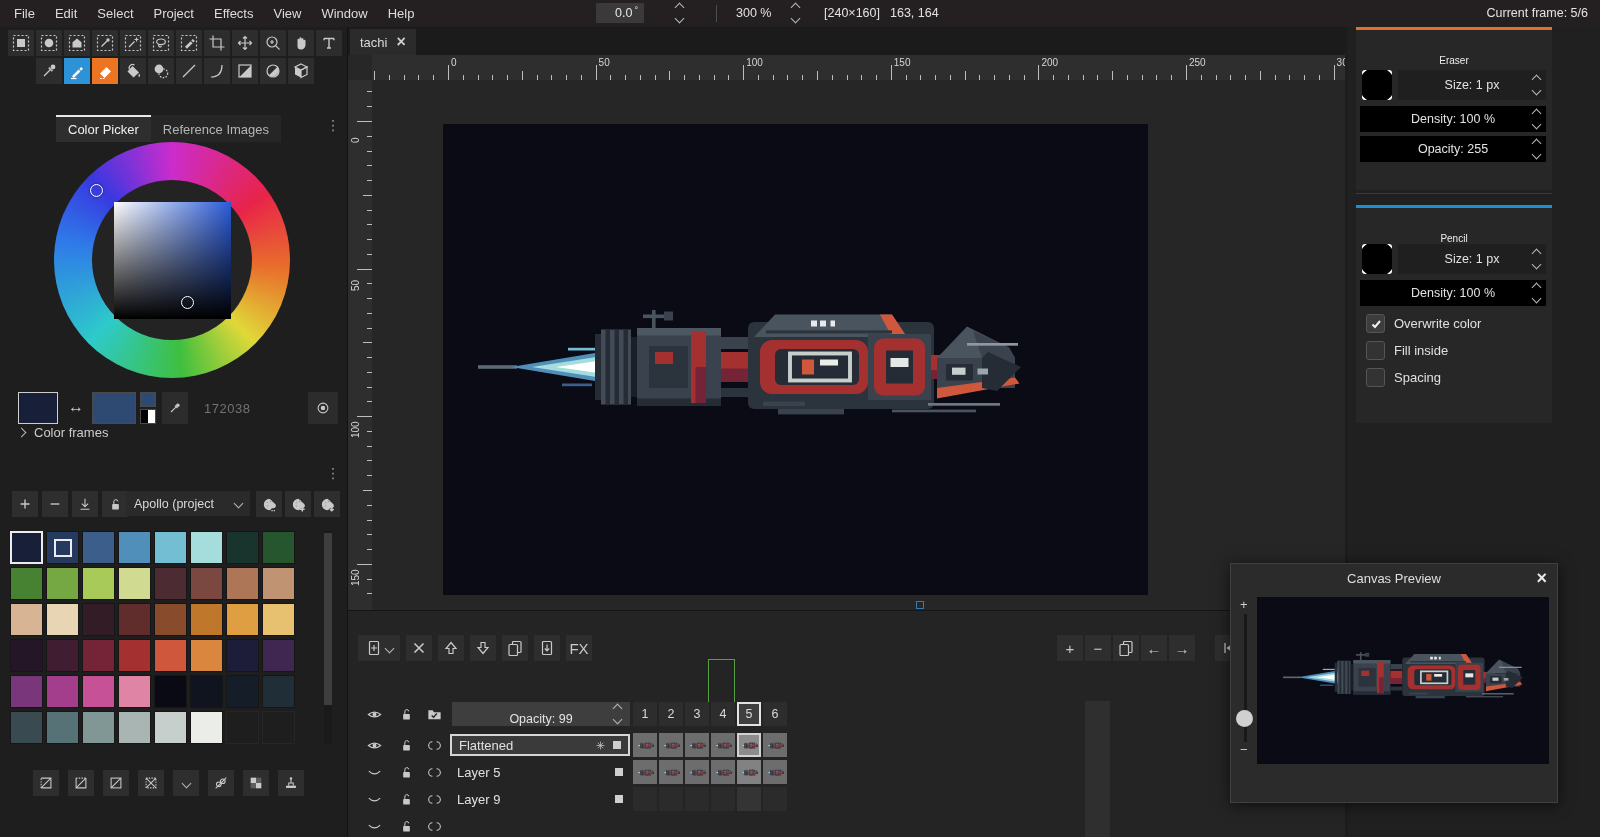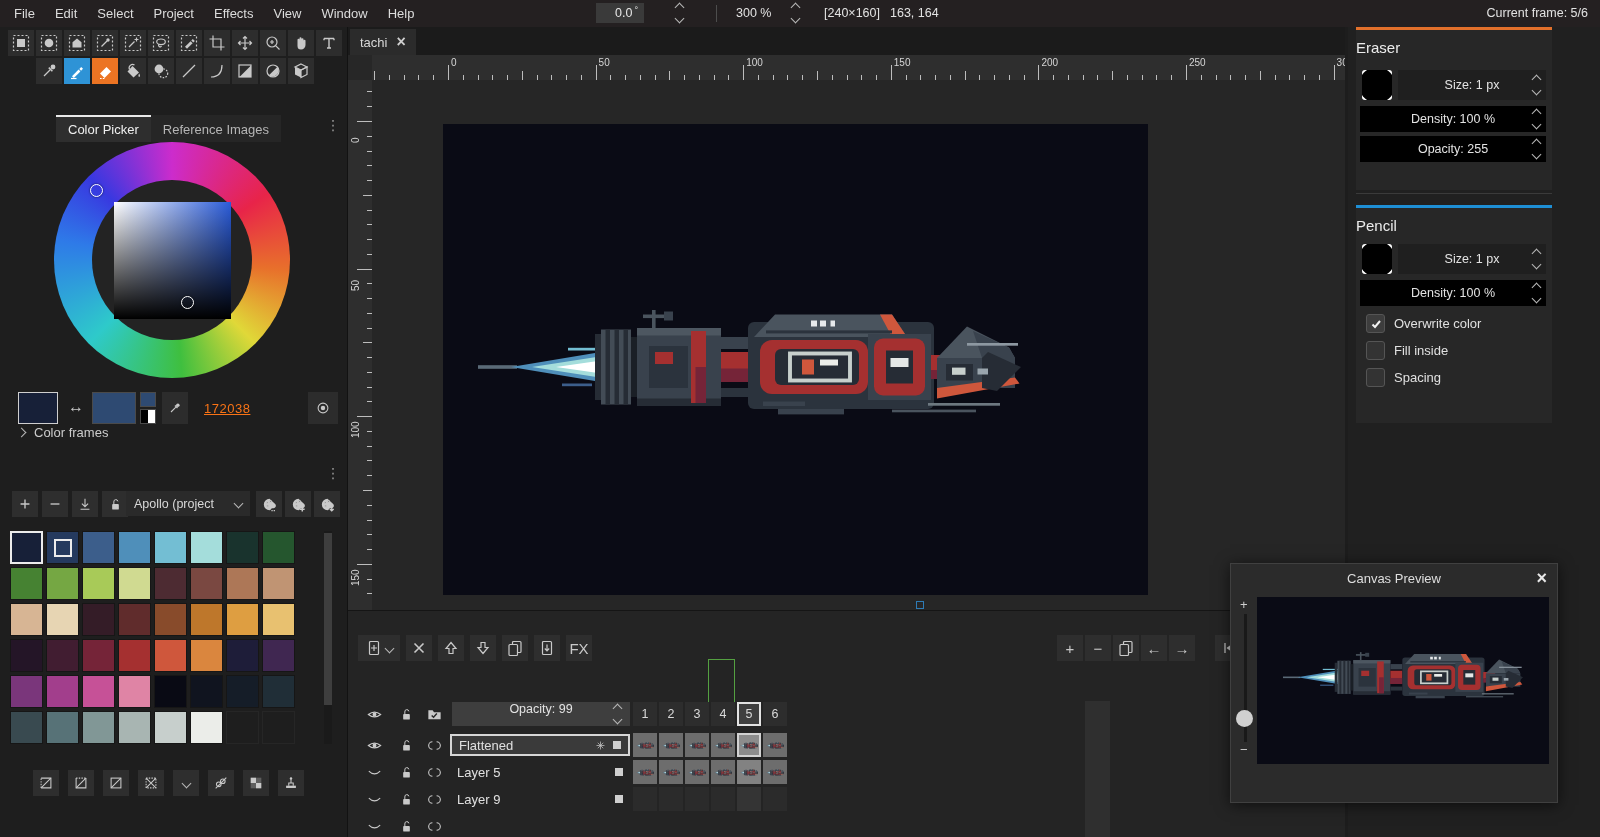--- a/index.html
+++ b/index.html
@@ -32,21 +32,21 @@
   .tab.active{background:#2e2e2e;color:#efefef;border-top:2px solid #e8e8e8;}
   .kebab{position:absolute;color:#9a9a9a;font-size:14px;cursor:pointer;}
   
   #wheel{position:absolute;left:54px;top:142px;width:236px;height:236px;border-radius:50%;
     background:conic-gradient(#cc2ccc 0deg,#e82449 55deg,#e8702b 95deg,#e0d838 135deg,#3fbf3f 175deg,#2ecaca 225deg,#2e7ae8 280deg,#3838e0 315deg,#cc2ccc 360deg);}
   #wheel-hole{position:absolute;left:38px;top:38px;width:160px;height:160px;border-radius:50%;background:#232323;}
   #sv-square{position:absolute;left:114px;top:202px;width:117px;height:117px;
     background:linear-gradient(to top,#000,rgba(0,0,0,0)),linear-gradient(to right,#fff,#2b5cd9);}
   .picker-dot{position:absolute;width:11px;height:11px;border:1.6px solid #fff;border-radius:50%;box-shadow:0 0 2px rgba(0,0,0,.8);}
   .swatch{position:absolute;box-sizing:border-box;}
-  #hex-field{position:absolute;background:#1e1e1e;border:none;color:#f97316;font-size:13px;letter-spacing:.5px;padding:0 0 0 12px;text-decoration:underline;}
+  #hex-field{position:absolute;background:#1e1e1e;border:none;color:#737373;font-size:13px;letter-spacing:.5px;padding:0 0 0 12px;}
   .linklabel{color:#cccccc;font-size:13px;}
   
   #palette-grid{position:absolute;left:10px;top:531px;display:grid;grid-template-columns:repeat(8,33px);grid-auto-rows:33px;gap:3px;}
   .pcell{width:33px;height:33px;box-sizing:border-box;border:1px solid #161616;cursor:pointer;position:relative;}
   .pcell.sel{border:2px solid #ececec;}
   .pcell .inner{position:absolute;left:7px;top:7px;width:14px;height:14px;border:2px solid #ececec;}
   .pcell.empty{background:#1e1e1e;border:1px solid #262626;}
   #pal-scroll{position:absolute;left:324px;top:531px;width:8px;height:213px;background:#1a1a1a;}
   #pal-thumb{position:absolute;left:0;top:2px;width:8px;height:172px;background:#3e3e3e;}
   
@@ -68,39 +68,39 @@
   #guide-marker{position:absolute;left:544px;top:521px;width:6px;height:6px;border:1.6px solid #2e7bb5;background:transparent;}
   
   #timeline{position:absolute;left:348px;top:610px;width:997px;height:227px;background:#242424;border-top:1px solid #151515;}
   #layer-btns{position:absolute;left:10px;top:24px;display:flex;gap:6px;}
   #frame-btns{position:absolute;left:709px;top:24px;display:flex;gap:2px;}
   #blend-row{position:absolute;left:18px;top:56px;display:flex;align-items:center;gap:10px;}
   #blend-dd{width:160px;height:24px;background:#2e2e2e;display:flex;align-items:center;justify-content:space-between;padding:0 8px;cursor:pointer;}
   #frame-tag{position:absolute;left:360px;top:48px;width:25px;height:46px;border:1px solid #54a041;border-bottom:none;}
   .trow{position:absolute;left:0;width:997px;height:27px;}
   .rowicon{position:absolute;top:2px;width:24px;height:22px;background:transparent;border:none;display:flex;align-items:center;justify-content:center;cursor:pointer;}
-  #opacity-box{position:absolute;left:104px;top:1px;width:178px;height:24px;background:#3e3e3e;display:flex;align-items:flex-start;justify-content:center;font-size:12.5px;color:#e3e3e3;}
+  #opacity-box{position:absolute;left:104px;top:1px;width:178px;height:24px;background:#3e3e3e;display:flex;align-items:flex-end;justify-content:center;font-size:12.5px;color:#e3e3e3;}
   .namebox{position:absolute;left:102px;top:2px;width:180px;height:22px;display:flex;align-items:center;padding:0 7px;font-size:13px;color:#e0e0e0;box-sizing:border-box;gap:6px;}
   .namebox.sel{background:#3a3a3a;border:2px solid #d6d6d6;}
   .namebox .grow{flex:1;}
   .sqbadge{width:8px;height:8px;background:#cfcfcf;display:inline-block;}
   .fnum{position:absolute;top:1px;width:24px;height:24px;background:#2d2d2d;display:flex;align-items:center;justify-content:center;font-size:12.5px;color:#d9d9d9;box-sizing:border-box;cursor:pointer;}
   .fnum.sel{background:#3f3f3f;border:2px solid #e3e3e3;}
   .cels{position:absolute;left:285px;top:0;height:27px;}
   .cel{position:absolute;top:1px;width:24px;height:24px;background:#6d6d6d;display:flex;align-items:center;justify-content:center;box-sizing:border-box;cursor:pointer;}
   .cel.cur{background:#828282;}
   .cel.selcel{border:2px solid #d2d2d2;background:#8c8c8c;}
   .cel.empty{background:#2b2b2b;}
   .cel.empty.curcol{background:#343434;}
   .celart{width:18px;height:7px;opacity:.95;}
   #col-highlight{position:absolute;left:737px;top:90px;width:25px;height:137px;background:rgba(255,255,255,.05);}
   
   #right-panel{position:absolute;left:1348px;top:27px;width:252px;height:810px;background:#202020;}
   .card{position:absolute;left:8px;width:196px;background:#272727;border-top:3px solid #888;}
-  .card-title{text-align:left;font-size:15px;color:#ececec;padding-top:9px;}
+  .card-title{text-align:center;font-size:10px;color:#ececec;padding-top:25px;}
   .brush-thumb{position:absolute;left:6px;width:30px;height:30px;background:#fff;border-radius:3px;overflow:hidden;cursor:pointer;}
   .brush-thumb .blob{position:absolute;left:-3px;top:-3px;width:36px;height:36px;background:#000;border-radius:50%;}
   .field{position:absolute;background:#1f1f1f;display:flex;align-items:center;justify-content:center;font-size:12.5px;color:#e3e3e3;cursor:pointer;}
   .field.filled{background:#000000;align-items:center;}
   .fieldspin{position:absolute;right:6px;display:flex;flex-direction:column;gap:4px;}
   .cbrow{position:absolute;left:10px;display:flex;align-items:center;gap:9px;cursor:pointer;}
   .cbox{width:17px;height:17px;background:#333;border:1px solid #555;border-radius:3px;display:flex;align-items:center;justify-content:center;}
   .cbox.on{background:#3d3d3d;}
   .cblabel{font-size:13px;color:#e0e0e0;}
   #rp-gutter{position:absolute;left:1556px;top:27px;width:44px;height:810px;background:#1b1b1b;}

